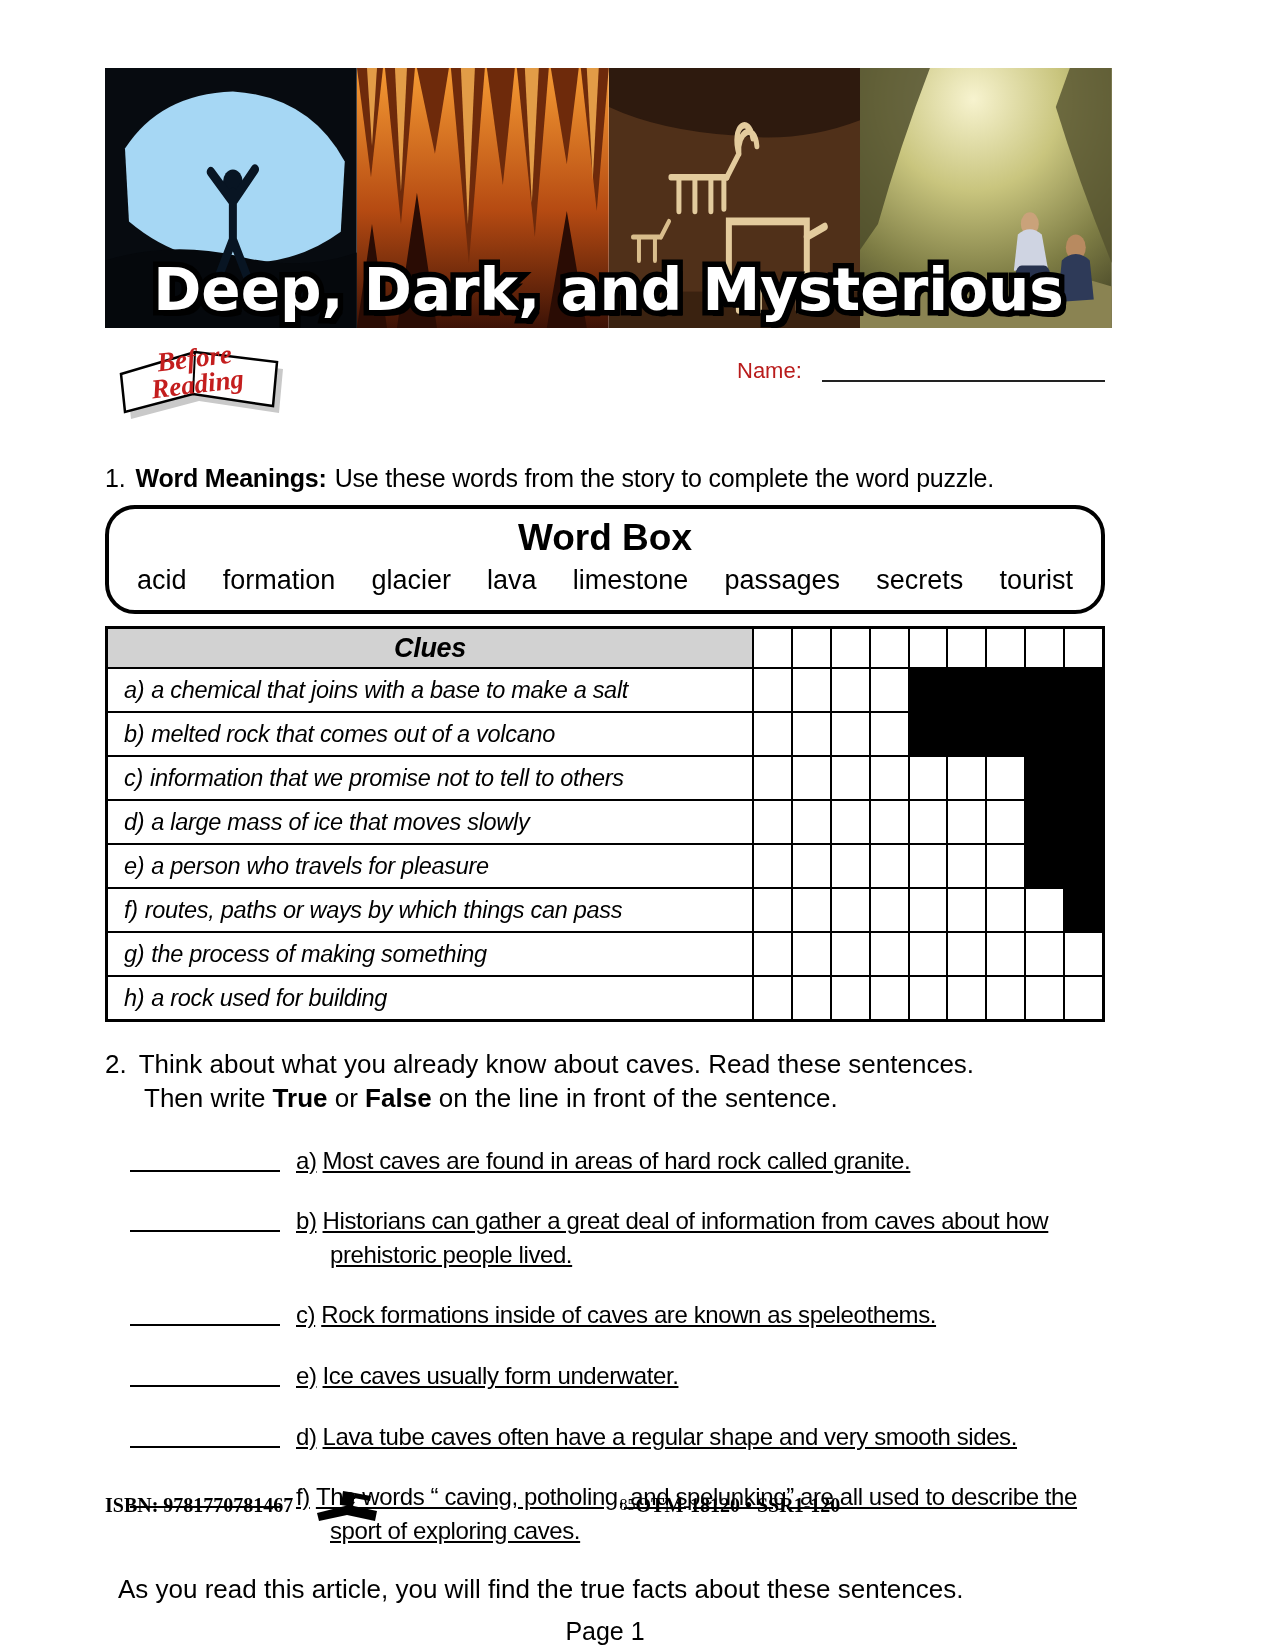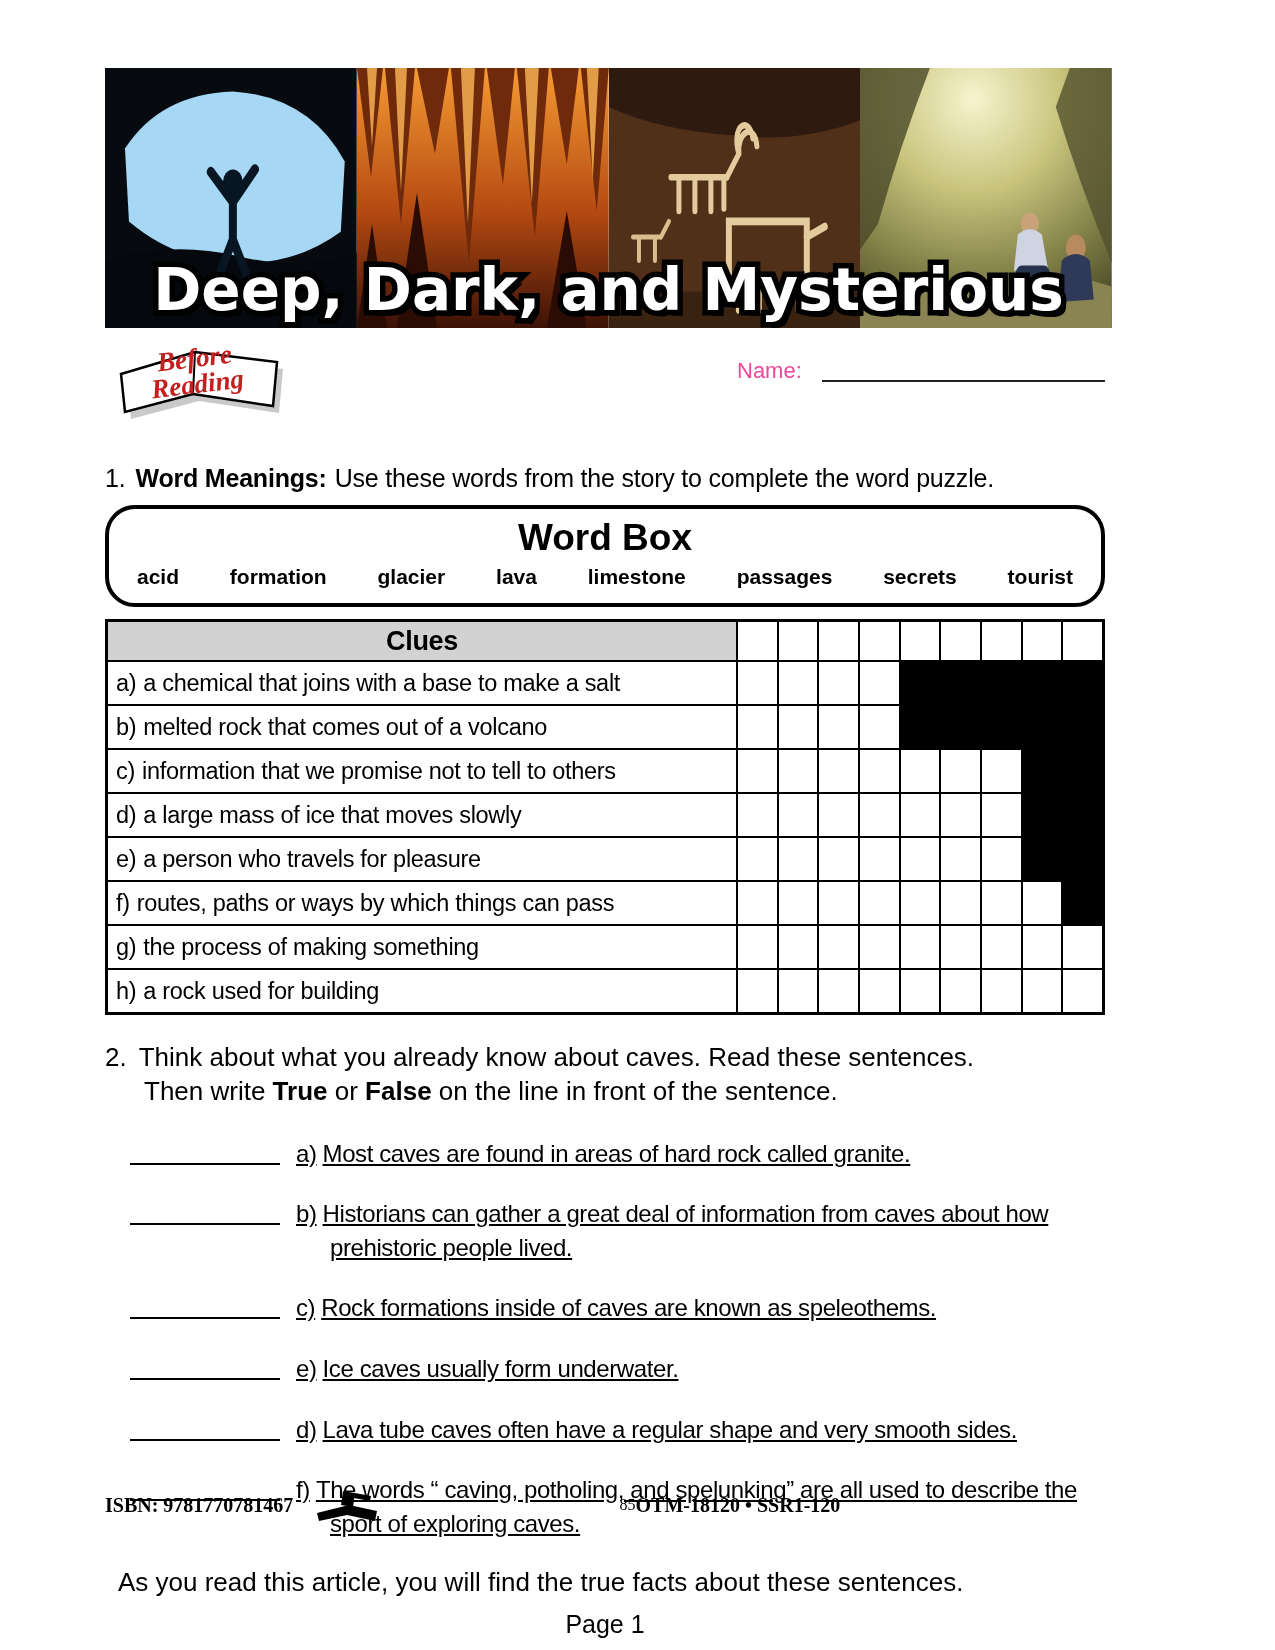--- a/index.html
+++ b/index.html
@@ -21,39 +21,39 @@
   .banner-title .fill{position:relative;color:#fff;}
 
   
   .subheader{position:relative;height:120px;}
   .badge{position:absolute;left:2px;top:12px;width:180px;height:86px;}
   .badge svg{position:absolute;left:0;top:0;}
   .badge-text{position:absolute;left:14px;top:6px;width:150px;text-align:center;
     transform:rotate(-7deg);font-family:"Liberation Serif",serif;font-style:italic;
     font-weight:bold;font-size:27px;line-height:0.95;color:#c41e1e;}
   .name-row{position:absolute;right:0;top:32px;width:368px;display:flex;align-items:flex-end;}
-  .name-label{font-size:22px;color:#ec4899;margin-right:20px;line-height:1;}
+  .name-label{font-size:22px;color:#b91c1c;margin-right:20px;line-height:1;}
   .name-line{flex:1;height:20px;border-bottom:2px solid #222;}
 
   
   .s1line{margin-top:16px;font-size:25px;letter-spacing:-0.2px;white-space:nowrap;}
   .s1line .num{margin-right:10px;}
   .s1line .bold{font-weight:bold;margin-right:8px;}
 
   
   .wordbox{margin-top:12px;border:4px solid #000;border-radius:30px;padding:8px 28px 14px;}
   .wordbox-title{text-align:center;font-weight:bold;font-size:37px;}
-  .wordbox-words{display:flex;justify-content:space-between;font-weight:bold;font-size:21px;margin-top:6px;text-align:right;}
+  .wordbox-words{display:flex;justify-content:space-between;font-weight:normal;font-size:27px;margin-top:6px;text-align:right;}
 
   
   .ptable{margin-top:12px;border:3px solid #000;}
   .prow{display:flex;height:42px;border-top:2px solid #000;}
   .prow:first-child{border-top:none;height:38px;}
   .clue{width:612px;border-right:2px solid #000;display:flex;align-items:center;
-    padding:0 8px;font-size:23.5px;letter-spacing:-0.3px;white-space:nowrap;}
+    padding:0 16px;font-size:23.5px;letter-spacing:-0.3px;white-space:nowrap;font-style:italic;}
   .clue .lbl{margin-right:7px;}
   .clue-head{justify-content:center;font-weight:bold;font-size:27px;background:#d2d2d2;}
   .cells{flex:1;display:flex;}
   .cell{flex:1;background:#fff;}
   .cell + .cell{border-left:2px solid #000;}
   .cell.black{background:#000;}
 
   
   .s2{margin-top:26px;font-size:26px;line-height:1.3;}
   .s2 .num{margin-right:12px;}

